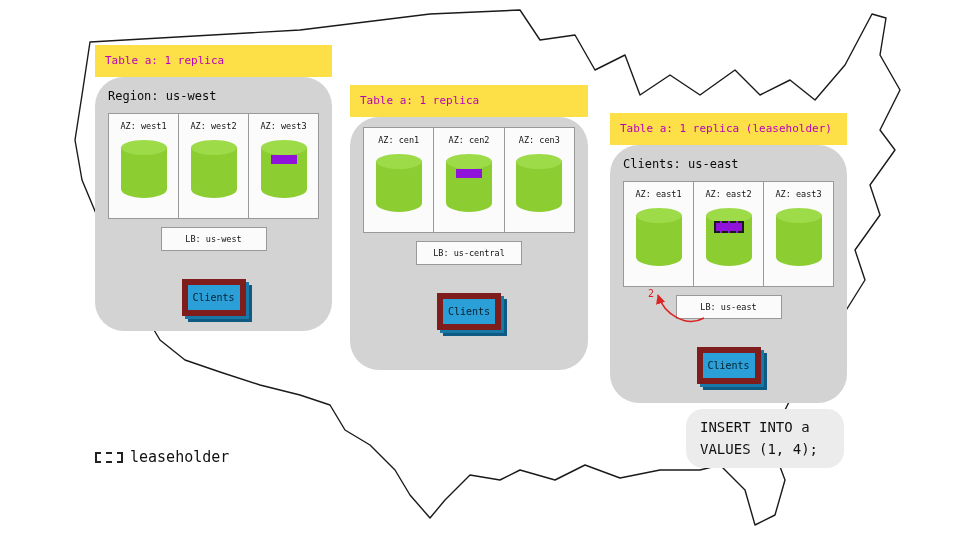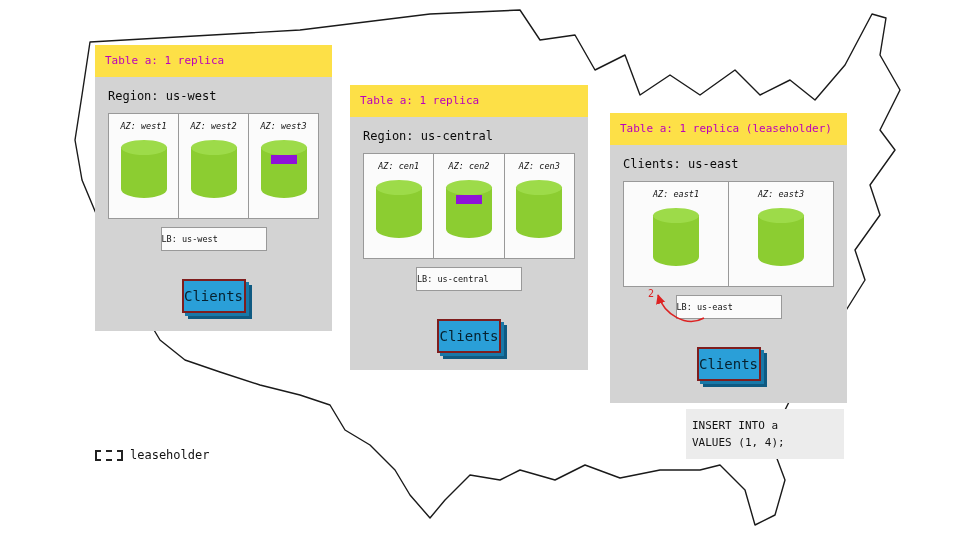--- a/index.html
+++ b/index.html
@@ -17,46 +17,46 @@
   }
   .map-layer{position:absolute;left:0;top:0;width:960px;height:540px;z-index:0;}
   .panel{position:absolute;z-index:2;}
   .panel-west{left:95px;top:45px;width:237px;}
   .panel-central{left:350px;top:85px;width:238px;}
   .panel-east{left:610px;top:113px;width:237px;}
   .panel-header{
     background:#fde047;height:32px;line-height:32px;padding:0 10px;
     font-size:11px;color:var(--header-text);white-space:nowrap;overflow:hidden;
   }
-  .panel-body{background:#d3d3d3;padding:10px 13px 12px;}
+  .panel-body{background:#d3d3d3;padding:10px 13px 12px;border-radius:29px;}
   .panel-west  .panel-body{height:254px;}
   .panel-central .panel-body{height:253px;}
   .panel-east  .panel-body{height:258px;}
   .region-title{font-size:12px;line-height:14px;margin:2px 0 10px;color:#0a0a0a;}
   .az-box{display:flex;background:#fbfbfb;border:1px solid #999;}
-  .az-col{flex:1;border-right:1px solid #999;padding:6px 0 20px;text-align:center;font-style:italic;}
+  .az-col{flex:1;border-right:1px solid #999;padding:6px 0 20px;text-align:center;}
   .az-col:last-child{border-right:none;}
   .az-label{font-size:8.5px;line-height:12px;margin-bottom:8px;white-space:nowrap;}
   .cyl{width:46px;height:58px;margin:0 auto;position:relative;}
   .cyl-top{position:absolute;top:0;left:0;width:46px;height:15px;background:#9ddb49;
     border-radius:50%;z-index:2;}
   .cyl-body{position:absolute;top:7px;left:0;width:46px;height:51px;background:var(--cylinder);
     border-radius:0 0 23px 23px / 0 0 9px 9px;}
   .replica{position:absolute;top:15px;left:10px;width:26px;height:9px;
     background:var(--replica);z-index:3;display:none;}
   .replica.leaseholder{width:30px;height:12px;left:8px;top:13px;border:2px dashed #1a1a1a;}
   .lb-box{width:106px;margin:8px auto 0;background:#fbfbfb;border:1px solid #999;
-    font-size:8.5px;padding:6px 0;white-space:nowrap;}
-  .clients{width:64px;margin:28px auto 0;background:var(--clients);border:2px solid #7f1d1d;
-    color:#06212f;font-size:14px;text-align:center;padding:7px 0;
+    font-size:8.5px;text-align:center;padding:6px 0;white-space:nowrap;}
+  .clients{width:64px;margin:28px auto 0;background:var(--clients);border:6px solid #7f1d1d;
+    color:#06212f;font-size:10px;text-align:center;padding:7px 0;
     box-shadow:3px 3px 0 #1878a8,6px 6px 0 #0f5a82;}
   .note{position:absolute;left:686px;top:409px;width:158px;background:#ececec;
-    padding:8px 6px;font-size:11px;line-height:1.55;z-index:2;}
+    padding:8px 14px;font-size:14px;line-height:1.55;z-index:2;border-radius:17px;}
   .legend{position:absolute;left:95px;top:448px;display:flex;align-items:center;gap:7px;
-    font-size:12px;z-index:2;}
+    font-size:15px;z-index:2;}
   .legend-chip{width:28px;height:11px;border:2px dashed #222;background:#fff;}
   .overlay{position:absolute;left:0;top:0;width:960px;height:540px;z-index:3;pointer-events:none;}
   .step-label{position:absolute;left:648px;top:288px;color:var(--arrow);font-size:10px;z-index:4;}
 </style>
 </head>
 <body>
 
 <svg class="map-layer" viewBox="0 0 960 540">
   <path d="M 90 42 L 300 30 L 430 14 L 520 10 L 540 40 L 575 35 L 595 70 L 625 55
            L 640 95 L 670 75 L 700 95 L 735 70 L 760 95 L 790 80 L 815 100 L 845 65
@@ -104,21 +104,20 @@
     <div class="lb-box">LB: us-west</div>
     <div class="clients">Clients</div>
   </div>
 </div>
 
 <div class="panel panel-central">
   <div class="panel-header">
     <span>Table a: 1 replica</span>
   </div>
   <div class="panel-body">
-    <div class="region-title">Region: us-central</div>
     <div class="az-box">
       <div class="az-col">
         <div class="az-label">AZ: cen1</div>
         <div class="cyl">
           <div class="cyl-top"></div>
           <div class="cyl-body"></div>
 
         </div>
       </div>
       <div class="az-col">
@@ -149,20 +148,28 @@
   </div>
   <div class="panel-body">
     <div class="region-title">Clients: us-east</div>
     <div class="az-box">
       <div class="az-col">
         <div class="az-label">AZ: east1</div>
         <div class="cyl">
           <div class="cyl-top"></div>
           <div class="cyl-body"></div>
 
+        </div>
+      </div>
+      <div class="az-col">
+        <div class="az-label">AZ: east2</div>
+        <div class="cyl">
+          <div class="cyl-top"></div>
+          <div class="cyl-body"></div>
+          <div class="replica leaseholder" style="display: block;"></div>
         </div>
       </div>
       <div class="az-col">
         <div class="az-label">AZ: east3</div>
         <div class="cyl">
           <div class="cyl-top"></div>
           <div class="cyl-body"></div>
 
         </div>
       </div>

